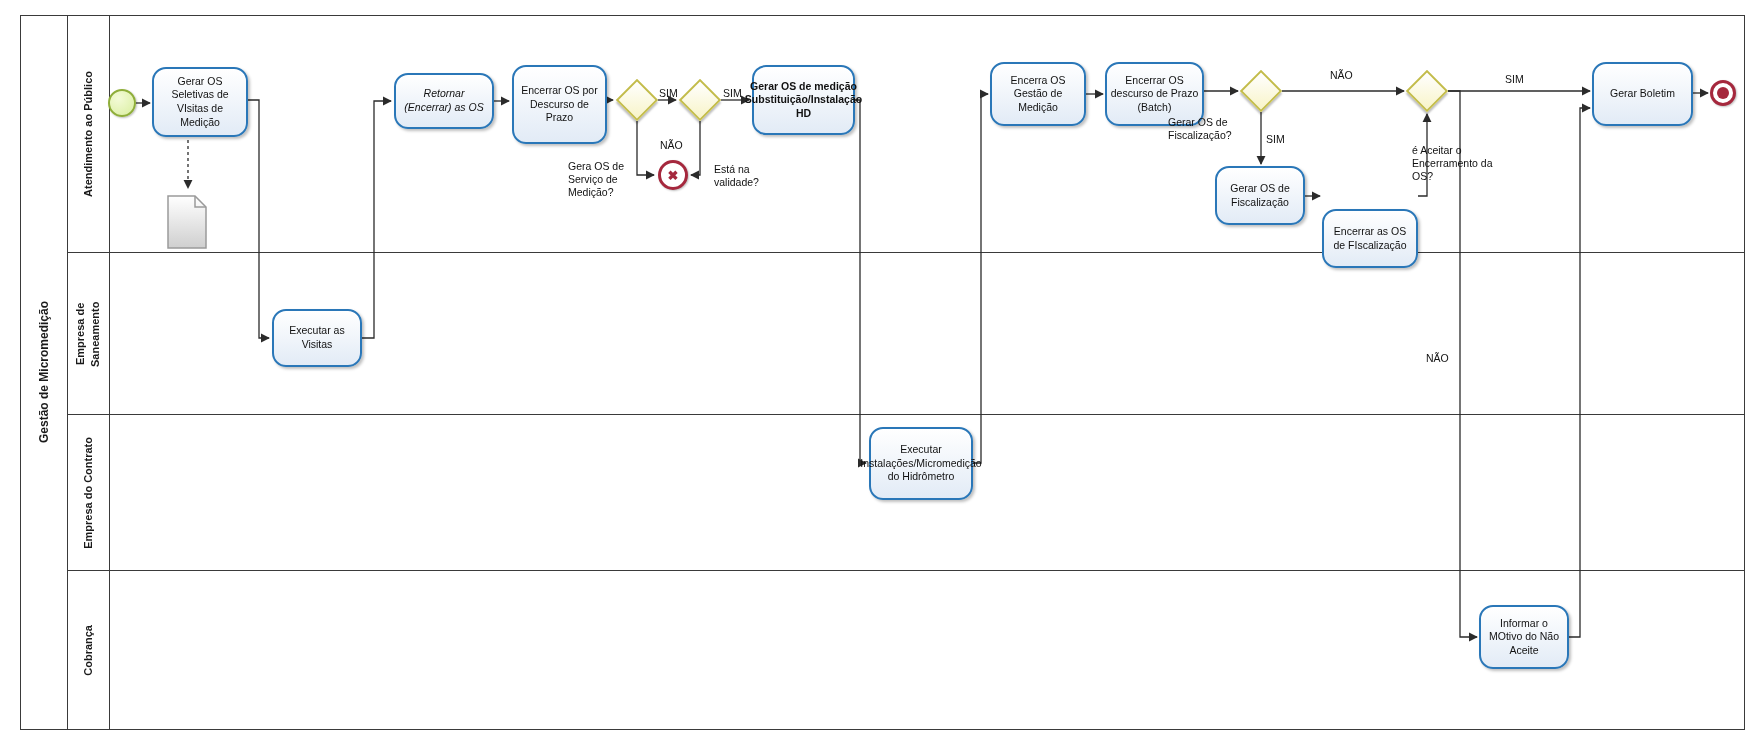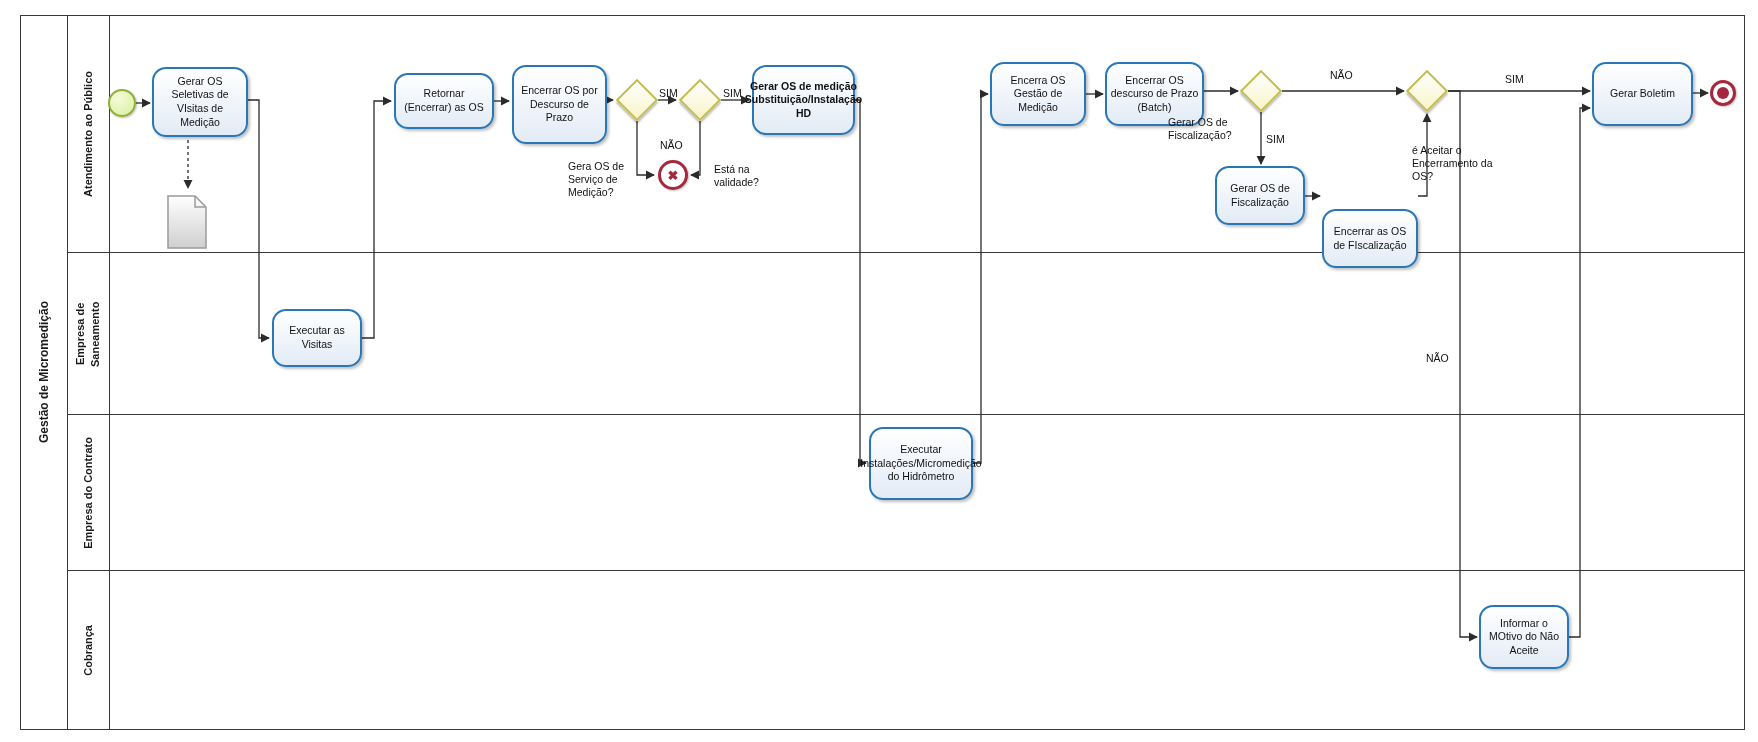--- a/index.html
+++ b/index.html
@@ -132,21 +132,21 @@
 <div class="gateway" style="left:685px;top:85px;"></div>
 <div class="gateway" style="left:1246px;top:76px;"></div>
 <div class="gateway" style="left:1412px;top:76px;"></div>
 
 <div class="task" style="left:152px;top:67px;width:96px;height:70px;">
     <span>Gerar OS Seletivas de VIsitas de Medição</span>
   </div>
 <div class="task" style="left:272px;top:309px;width:90px;height:58px;">
     <span>Executar as Visitas</span>
   </div>
-<div class="task" style="left:394px;top:73px;width:100px;height:56px;">
+<div class="task" style="left:394px;top:73px;width:100px;height:56px;font-style:italic;">
     <span>Retornar (Encerrar) as OS</span>
   </div>
 <div class="task" style="left:512px;top:65px;width:95px;height:79px;">
     <span>Encerrar OS por Descurso de Prazo</span>
   </div>
 <div class="task" style="left:752px;top:65px;width:103px;height:70px;font-weight:bold;">
     <span>Gerar OS de medição Substituição/Instalação HD</span>
   </div>
 <div class="task" style="left:869px;top:427px;width:104px;height:73px;">
     <span>Executar Instalações/Micromedição do Hidrômetro</span>

